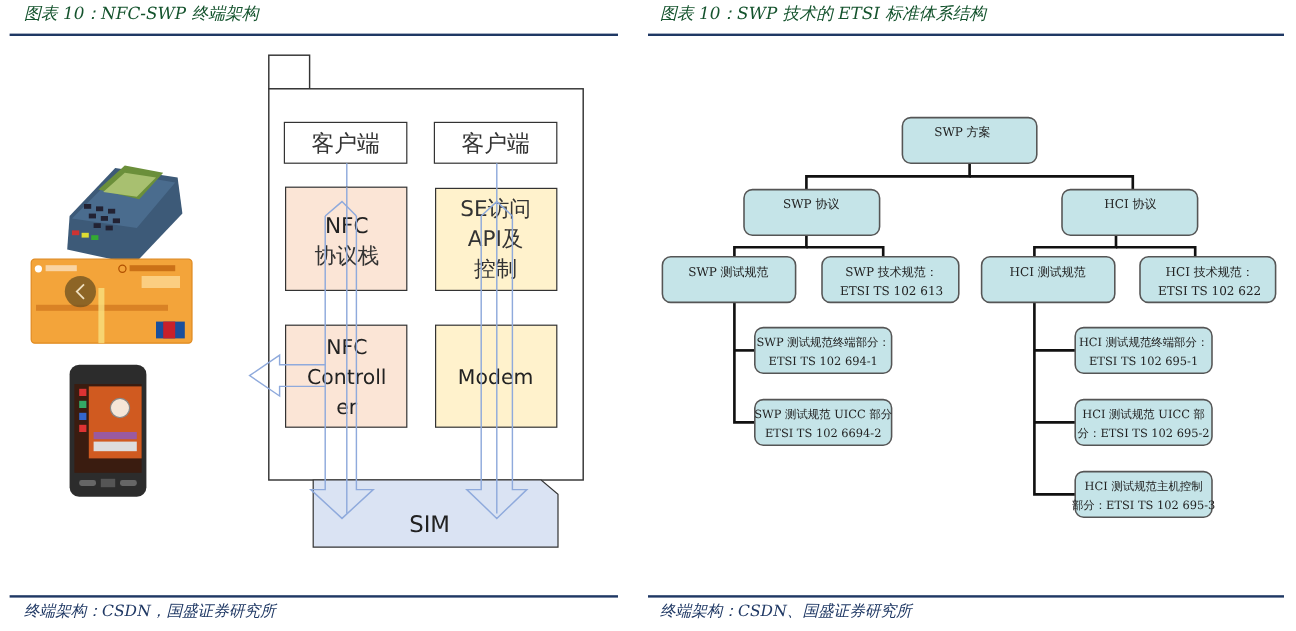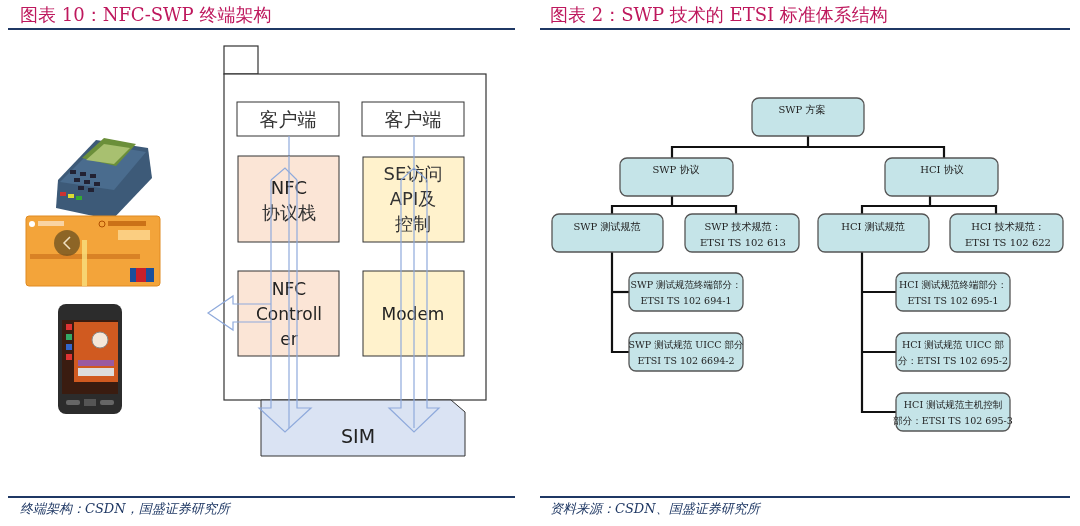--- a/index.html
+++ b/index.html
@@ -1,17 +1,17 @@
 <!DOCTYPE html>
 <html><head>
 <meta charset="utf-8">
 <style>
   html, body { margin:0; padding:0; background:#ffffff; }
   body { width:1080px; height:526px; position:relative; overflow:hidden; font-family:"DejaVu Sans", sans-serif; }
-  .fig-title { position:absolute; top:3px; font-family:"DejaVu Serif", serif; font-size:18px; color:#be185d; }
+  .fig-title { position:absolute; top:3px; font-family:"DejaVu Serif", serif; font-style:italic; font-size:14px; color:#14532d; }
   .rule { position:absolute; height:2px; background:#1f3864; }
   .src { position:absolute; top:500px; font-family:"DejaVu Serif", serif; font-style:italic; font-size:13px; color:#1f3864; }
   svg text { font-family:"DejaVu Sans", sans-serif; }
   .tree text { font-family:"DejaVu Serif", serif; fill:#222; }
 </style>
 </head>
 <body>
 
 <div class="fig-title" style="left:20px;">图表 10：NFC-SWP 终端架构</div>
 <div class="rule" style="left:8px; top:28px; width:507px;"></div>
@@ -128,21 +128,21 @@
     <path d="M401,150 L414,138 L427,150"></path>
     <line x1="414" y1="126" x2="414" y2="398"></line>
 
     <path d="M271,274 L233,274 L233,266 L208,283 L233,300 L233,292 L271,292"></path>
   </g>
 </svg>
 
 <div class="rule" style="left:8px; top:496px; width:507px;"></div>
 <div class="src" style="left:20px;">终端架构：CSDN，国盛证券研究所</div>
 
-<div class="fig-title" style="left:550px;">图表 2：SWP 技术的 ETSI 标准体系结构</div>
+<div class="fig-title" style="left:550px;">图表 10：SWP 技术的 ETSI 标准体系结构</div>
 <div class="rule" style="left:540px; top:28px; width:530px;"></div>
 
 <svg class="tree" style="position:absolute;left:540px;top:0;" width="540" height="490">
 
   <g stroke="#111" stroke-width="2.2" fill="none">
     <path d="M268,136 L268,147 L132,147 L132,158"></path>
     <path d="M268,147 L404,147 L404,158"></path>
     <path d="M132,196 L132,206 L72,206 L72,214"></path>
     <path d="M132,206 L196,206 L196,214"></path>
     <path d="M390,196 L390,206 L322,206 L322,214"></path>
@@ -206,13 +206,13 @@
     <text x="413" y="364" text-anchor="middle" font-size="9.5">分：ETSI TS 102 695-2</text>
   </g>
   <g>
     <rect x="356" y="393" width="114" height="38" rx="7" fill="#c5e4e8" stroke="#555" stroke-width="1.3"></rect>
     <text x="413" y="408" text-anchor="middle" font-size="9.5">HCI 测试规范主机控制</text>
     <text x="413" y="424" text-anchor="middle" font-size="9.5">部分：ETSI TS 102 695-3</text>
   </g>
 </svg>
 
 <div class="rule" style="left:540px; top:496px; width:530px;"></div>
-<div class="src" style="left:550px;">资料来源：CSDN、国盛证券研究所</div>
+<div class="src" style="left:550px;">终端架构：CSDN、国盛证券研究所</div>
 
 </body></html>

